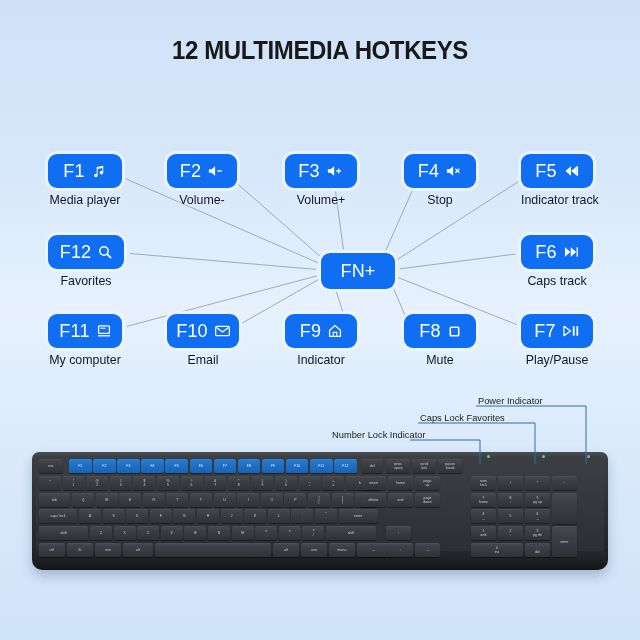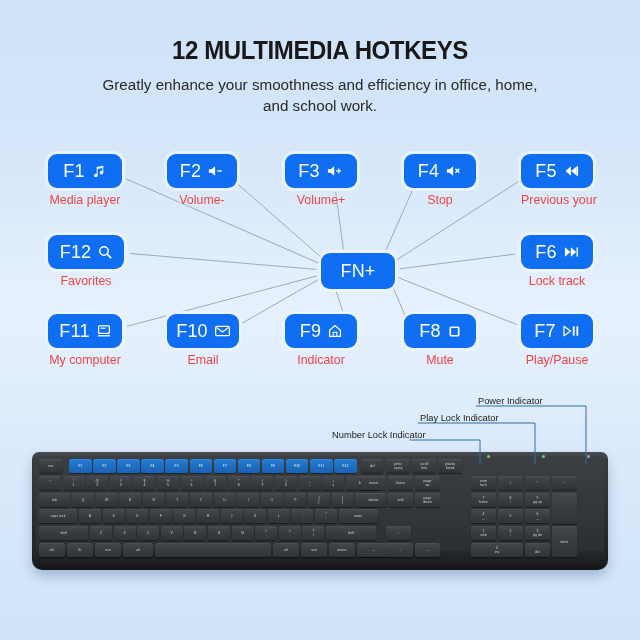--- a/index.html
+++ b/index.html
@@ -46,21 +46,21 @@
     gap: 7px;
     box-shadow: 0 0 0 3px rgba(236,245,255,0.85);
     position: relative;
     z-index: 3;
   }
   .key .kcode { font-size: 18px; letter-spacing: 0.2px; }
   .key .kicon { display: flex; align-items: center; justify-content: center; }
   .key .kicon svg { display: block; }
   .caption {
     font-size: 12.4px;
-    color: #ef4444;
+    color: #0f172a;
     margin-top: 5px;
     white-space: nowrap;
     position: relative;
     z-index: 3;
     text-shadow: 0 0 4px #e3eefc, 0 0 6px #e3eefc;
   }
   .hub { width: 74px; height: 36px; }
   .hub .kcode { font-size: 18px; }
 
   
@@ -120,21 +120,20 @@
     white-space: pre-line;
   }
   .kkey.fn .lg { color: #e8f2fb; }
   .led { position: absolute; width: 3px; height: 3px; border-radius: 50%; }
 </style>
 </head>
 <body>
 
 <div id="header">
   <div id="page-title">12 MULTIMEDIA HOTKEYS</div>
-  <div id="page-subtitle">Greatly enhance your smoothness and efficiency in office, home, and school work.</div>
 </div>
 
 <div id="diagram">
   <svg id="spokes" viewBox="0 0 640 250">
       <line x1="318.6" y1="133.1" x2="125.4" y2="48.6" stroke="#8a9aa8" stroke-width="0.8"></line>
       <line x1="322.6" y1="128.6" x2="236.5" y2="52.9" stroke="#8a9aa8" stroke-width="0.8"></line>
       <line x1="343.4" y1="119.4" x2="335.6" y2="61.6" stroke="#8a9aa8" stroke-width="0.8"></line>
       <line x1="384.6" y1="123.2" x2="413.4" y2="58.0" stroke="#8a9aa8" stroke-width="0.8"></line>
       <line x1="395.5" y1="130.7" x2="519.5" y2="50.9" stroke="#8a9aa8" stroke-width="0.8"></line>
       <line x1="316.1" y1="139.4" x2="129.9" y2="123.5" stroke="#8a9aa8" stroke-width="0.8"></line>
@@ -198,21 +197,21 @@
         <div class="key">
           <span class="kcode">F5</span>
           <span class="kicon">
             <svg width="15" height="12" viewBox="0 0 16 12">
               <path d="M7.4 1v10L1.6 6z" fill="#ffffff"></path>
               <path d="M13.6 1v10L7.8 6z" fill="#ffffff"></path>
               <rect x="13.6" y="1" width="1.4" height="10" fill="#ffffff"></rect>
             </svg>
           </span>
         </div>
-        <div class="caption">Previous your</div>
+        <div class="caption">Indicator track</div>
       </div>
       <div class="node" style="left: 48px; top: 105px; width: 76px;">
         <div class="key">
           <span class="kcode">F12</span>
           <span class="kicon">
             <svg width="14" height="14" viewBox="0 0 14 14">
               <circle cx="6" cy="6" r="4.2" fill="none" stroke="#ffffff" stroke-width="1.5"></circle>
               <path d="M9.2 9.2L12.6 12.6" stroke="#ffffff" stroke-width="1.7" stroke-linecap="round"></path>
             </svg>
           </span>
@@ -223,21 +222,21 @@
         <div class="key">
           <span class="kcode">F6</span>
           <span class="kicon">
             <svg width="15" height="12" viewBox="0 0 16 12">
               <path d="M1 1v10l5.8-5z" fill="#ffffff"></path>
               <path d="M7.2 1v10L13 6z" fill="#ffffff"></path>
               <rect x="13.4" y="1" width="1.4" height="10" fill="#ffffff"></rect>
             </svg>
           </span>
         </div>
-        <div class="caption">Lock track</div>
+        <div class="caption">Caps track</div>
       </div>
       <div class="node" style="left: 48px; top: 184px; width: 74px;">
         <div class="key">
           <span class="kcode">F11</span>
           <span class="kicon">
             <svg width="14" height="14" viewBox="0 0 14 14">
               <rect x="1.6" y="1.8" width="10.8" height="7.6" rx="1" fill="none" stroke="#ffffff" stroke-width="1.3"></rect>
               <path d="M3.4 4.2h5.2" stroke="#ffffff" stroke-width="1.1"></path>
               <path d="M1 11.8h12" stroke="#ffffff" stroke-width="1.3"></path>
             </svg>
@@ -303,21 +302,21 @@
 
 <div id="kb-area">
   <svg id="callouts" viewBox="0 0 640 260">
     <g stroke="#2c6ea6" stroke-width="1" fill="none">
       <path d="M476,26 L586,26 M586,26 L586,84"></path>
       <path d="M418,43 L535,43 M535,43 L535,84"></path>
       <path d="M410,60 L480,60 M480,60 L480,84"></path>
     </g>
   </svg>
   <div class="callout-label" style="left:478px; top:16px;">Power Indicator</div>
-  <div class="callout-label" style="left:420px; top:33px;">Play Lock Indicator</div>
+  <div class="callout-label" style="left:420px; top:33px;">Caps Lock Favorites</div>
   <div class="callout-label" style="left:332px; top:50px;">Number Lock Indicator</div>
 
   <div id="keyboard">
     <div class="kb-shell"></div>
     <div class="kb-top"></div>
     <div class="kb-base"></div>
     <div class="kb-keys" id="kb-keys">
         <div class="kkey" style="left: 0px; top: 0px; width: 24px; height: 14px;">
           <span class="lg">esc</span>
         </div>

